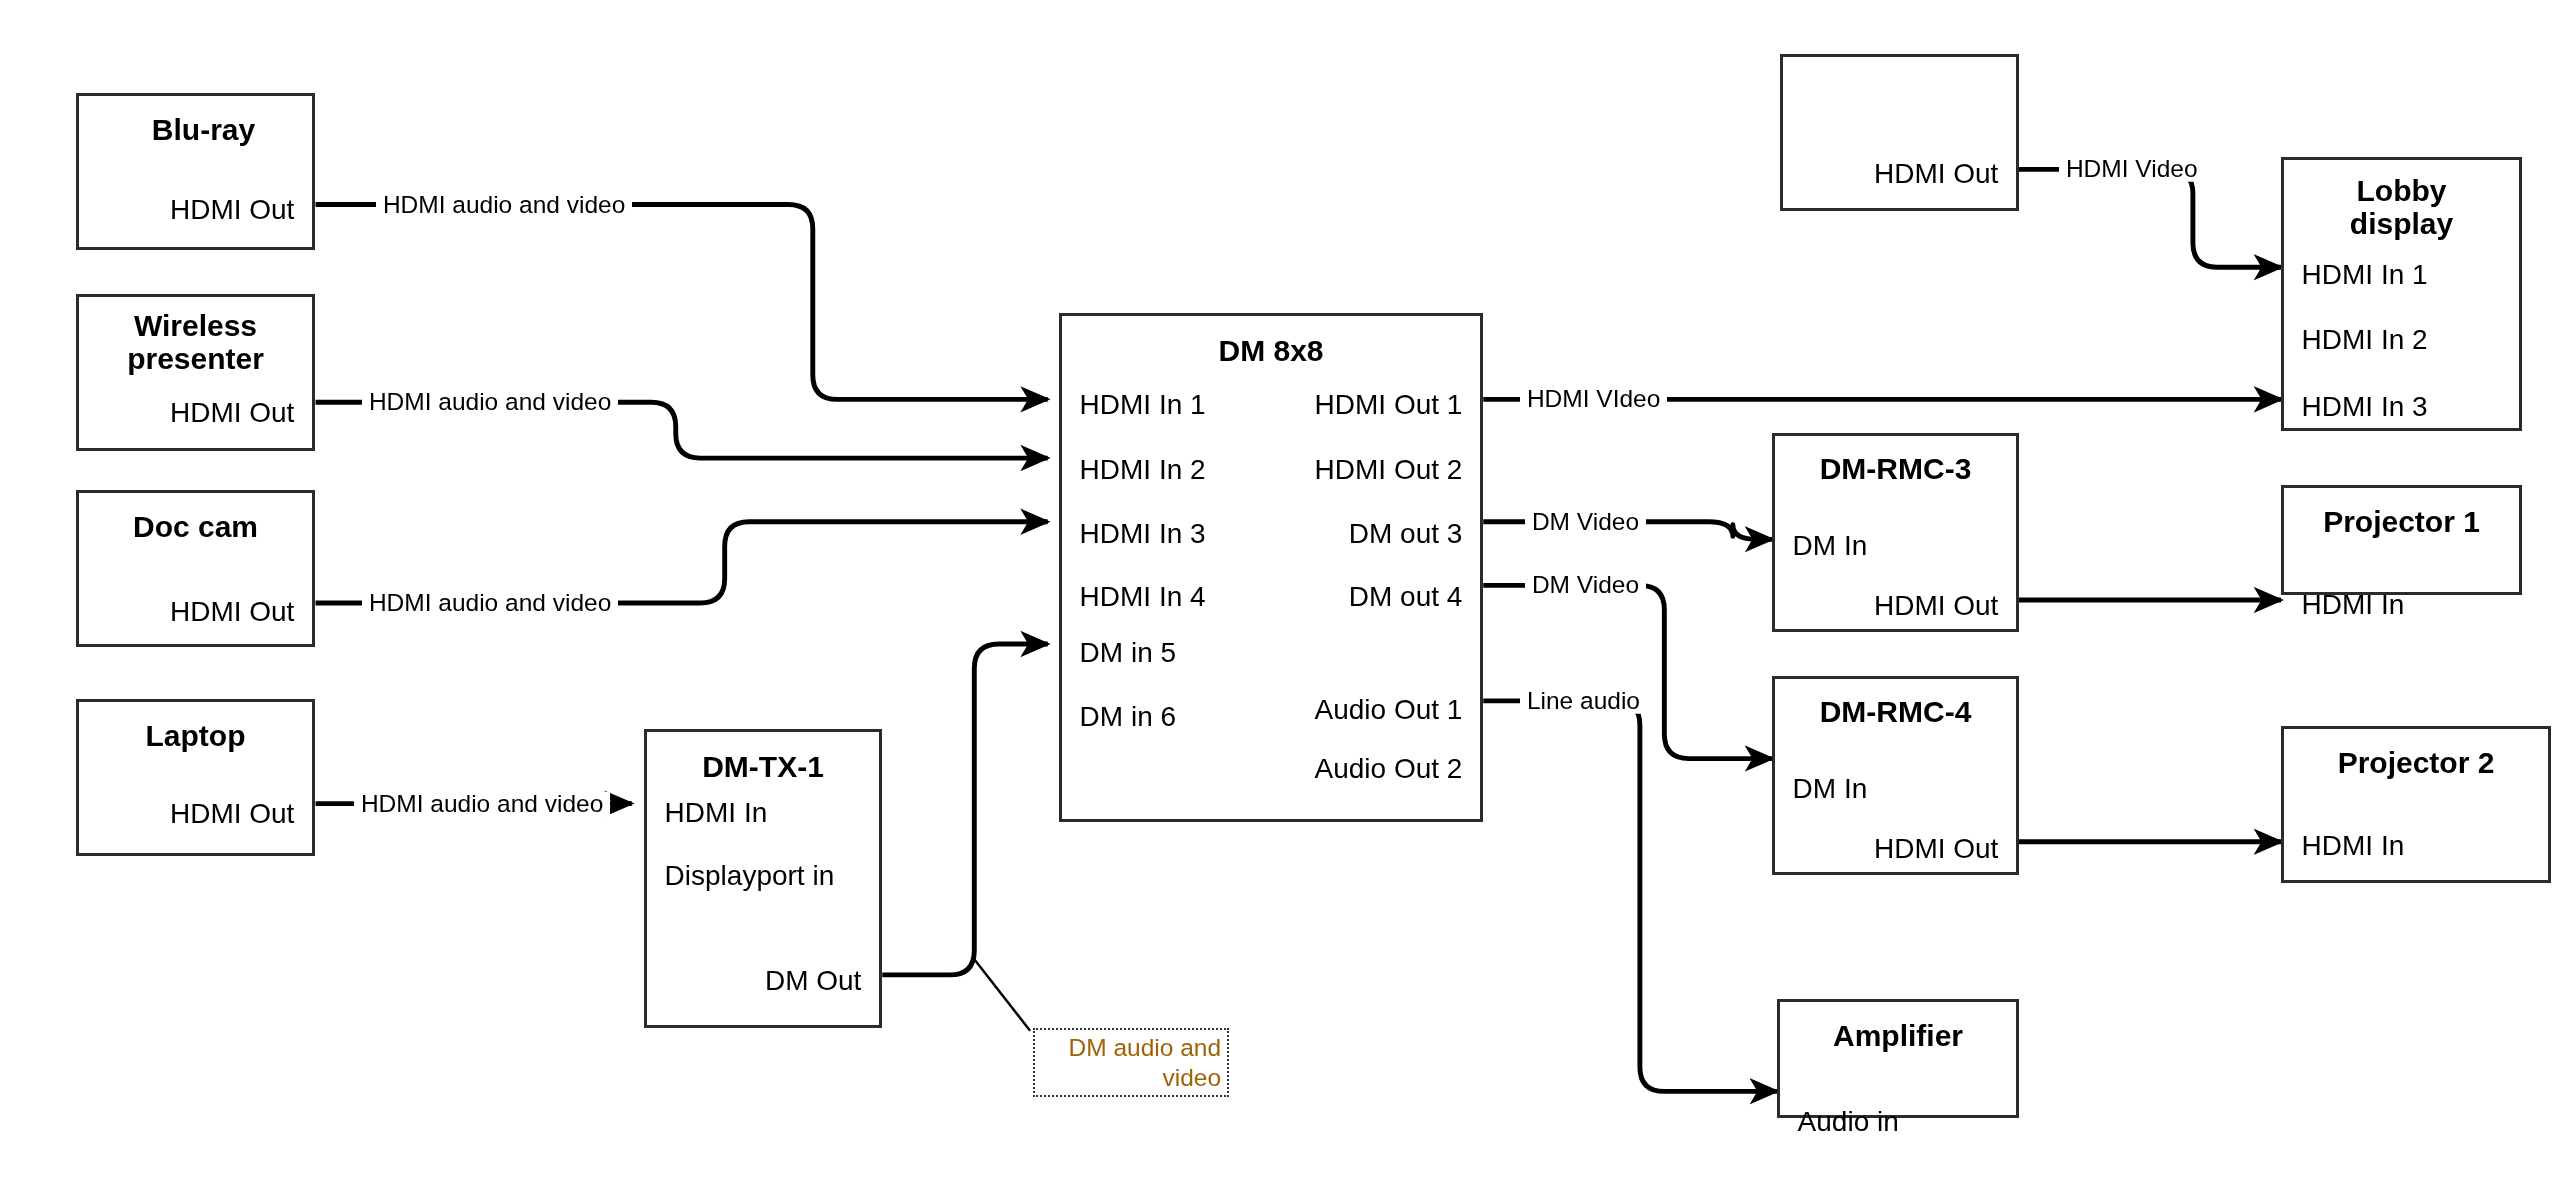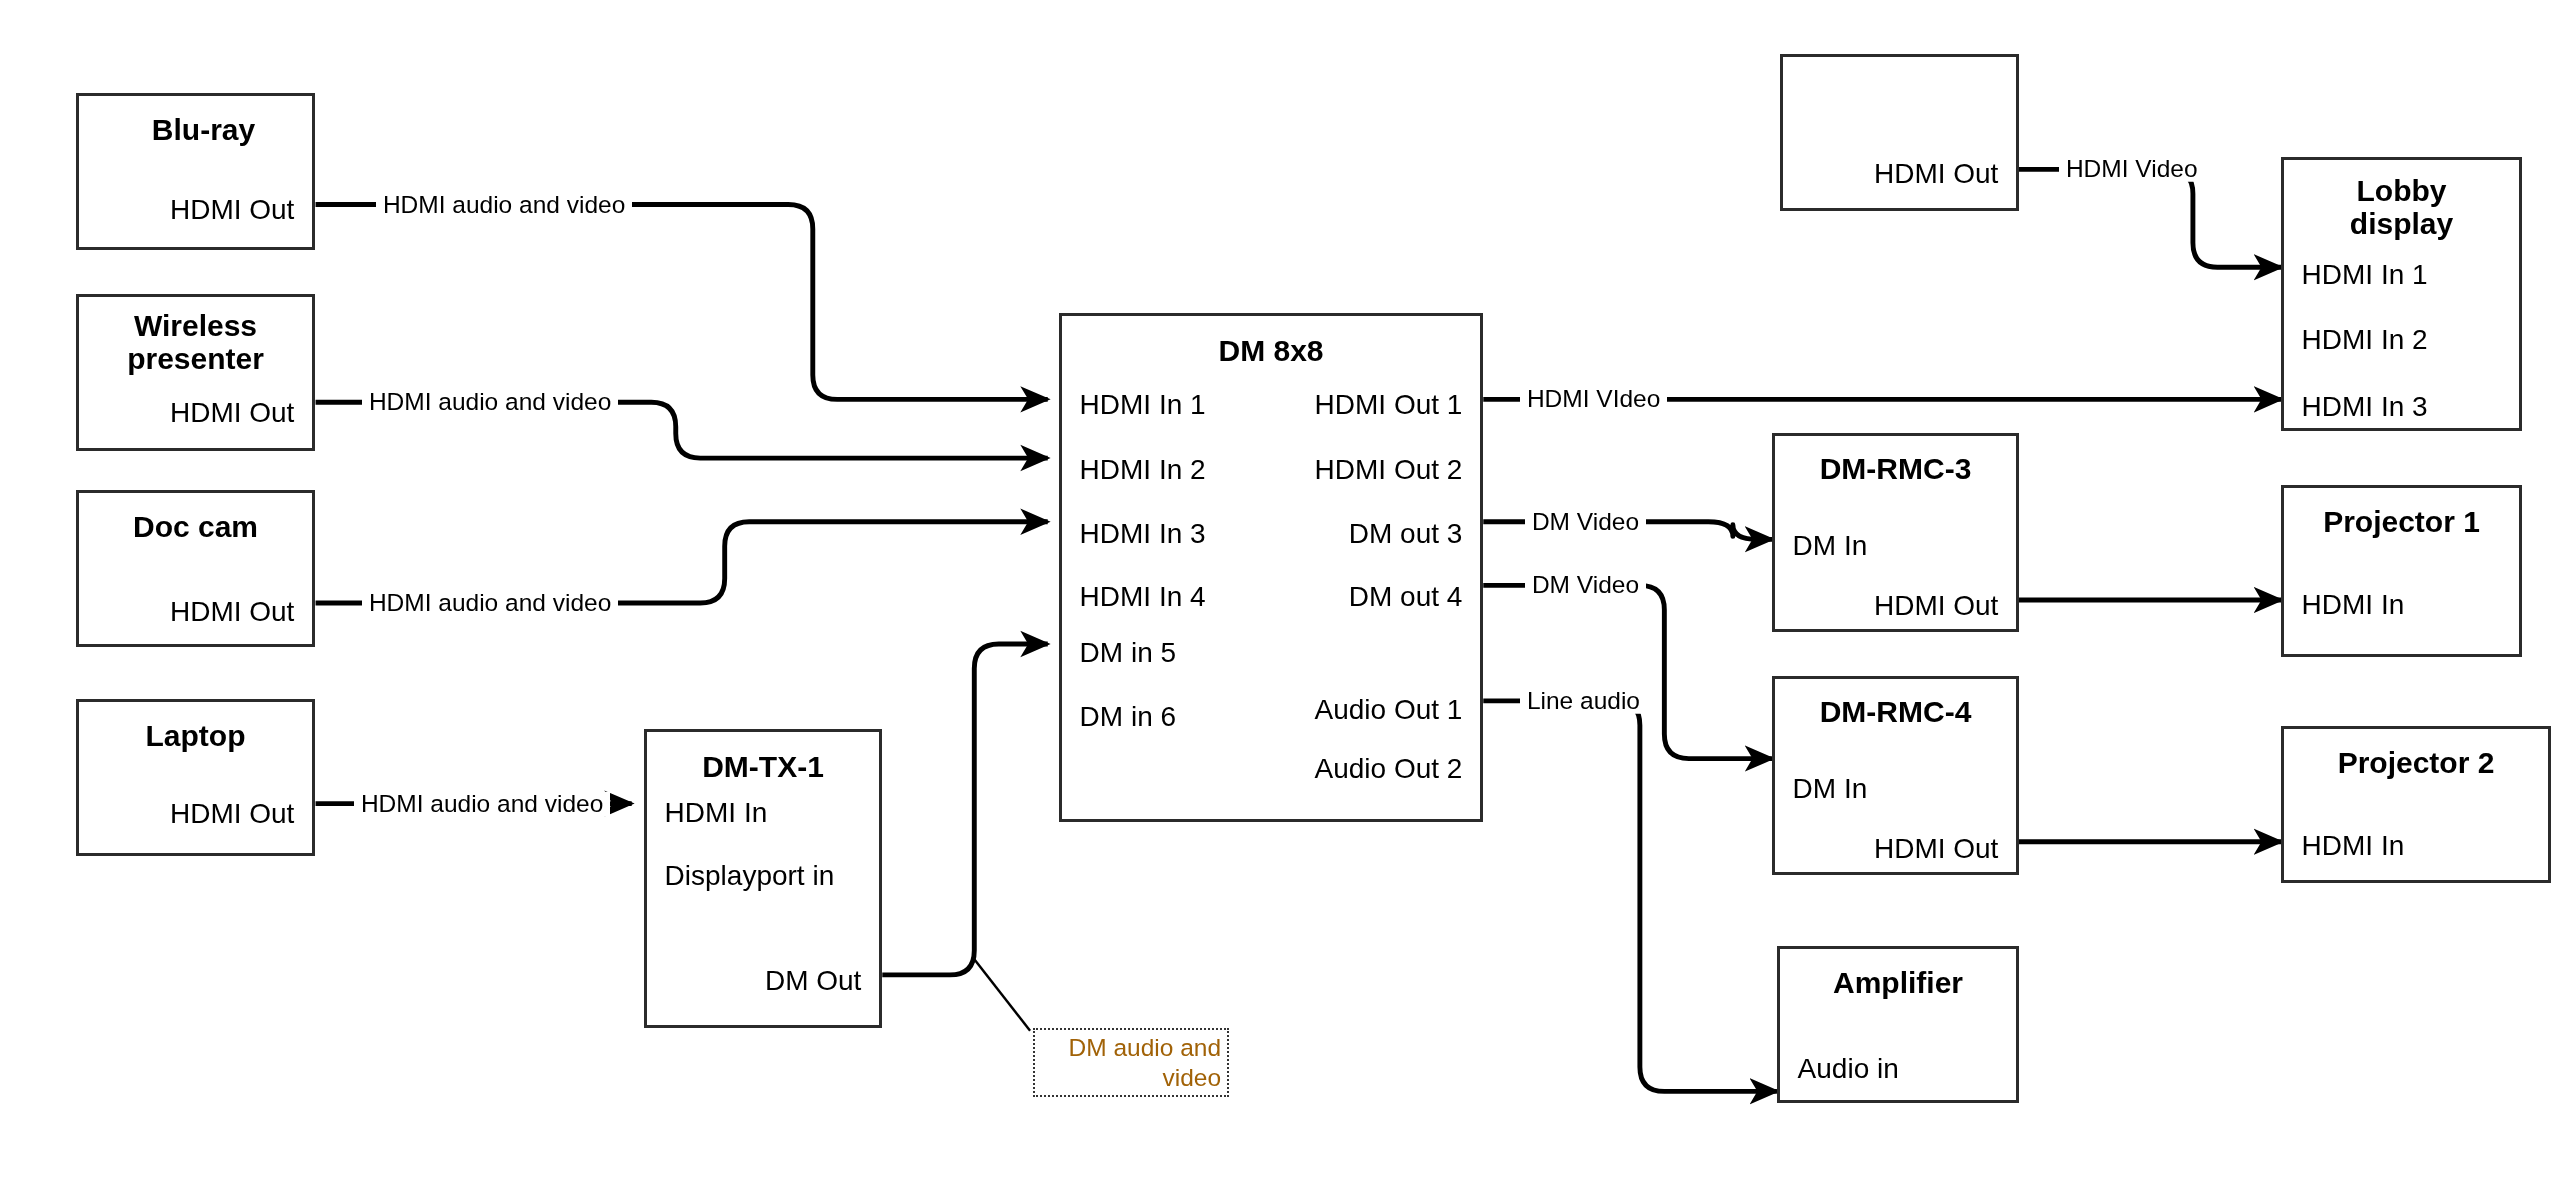--- a/index.html
+++ b/index.html
@@ -175,31 +175,31 @@
     <div class="port left" style="top:96px;">DM In</div>
     <div class="port right" style="top:156px;">HDMI Out</div>
   </div>
 
   <div class="node" style="left:1772px; top:676px; width:247px; height:199px;">
     <div class="title" style="margin-top:15.7px;">DM-RMC-4</div>
     <div class="port left" style="top:96px;">DM In</div>
     <div class="port right" style="top:156px;">HDMI Out</div>
   </div>
 
-  <div class="node" style="left:2281px; top:485px; width:241px; height:172px;">
+  <div class="node" style="left:2281px; top:485px; width:241px; height:110px;">
     <div class="title" style="margin-top:16.6px;">Projector 1</div>
     <div class="port left" style="top:103px;">HDMI In</div>
   </div>
 
   <div class="node" style="left:2281px; top:726px; width:270px; height:157px;">
     <div class="title" style="margin-top:16.6px;">Projector 2</div>
     <div class="port left" style="top:103px;">HDMI In</div>
   </div>
 
-  <div class="node" style="left:1777px; top:946px; width:242px; height:157px;">
+  <div class="node" style="left:1777px; top:999px; width:242px; height:119px;">
     <div class="title" style="margin-top:16.6px;">Amplifier</div>
     <div class="port left" style="top:106px;">Audio in</div>
   </div>
 
   <div class="wire-label" style="left:376px;  top:205px;">HDMI audio and video</div>
   <div class="wire-label" style="left:362px;  top:402px;">HDMI audio and video</div>
   <div class="wire-label" style="left:362px;  top:603px;">HDMI audio and video</div>
   <div class="wire-label" style="left:354px;  top:804px;">HDMI audio and video</div>
   <div class="wire-label" style="left:1520px; top:399px;">HDMI VIdeo</div>
   <div class="wire-label" style="left:1525px; top:522px;">DM Video</div>

